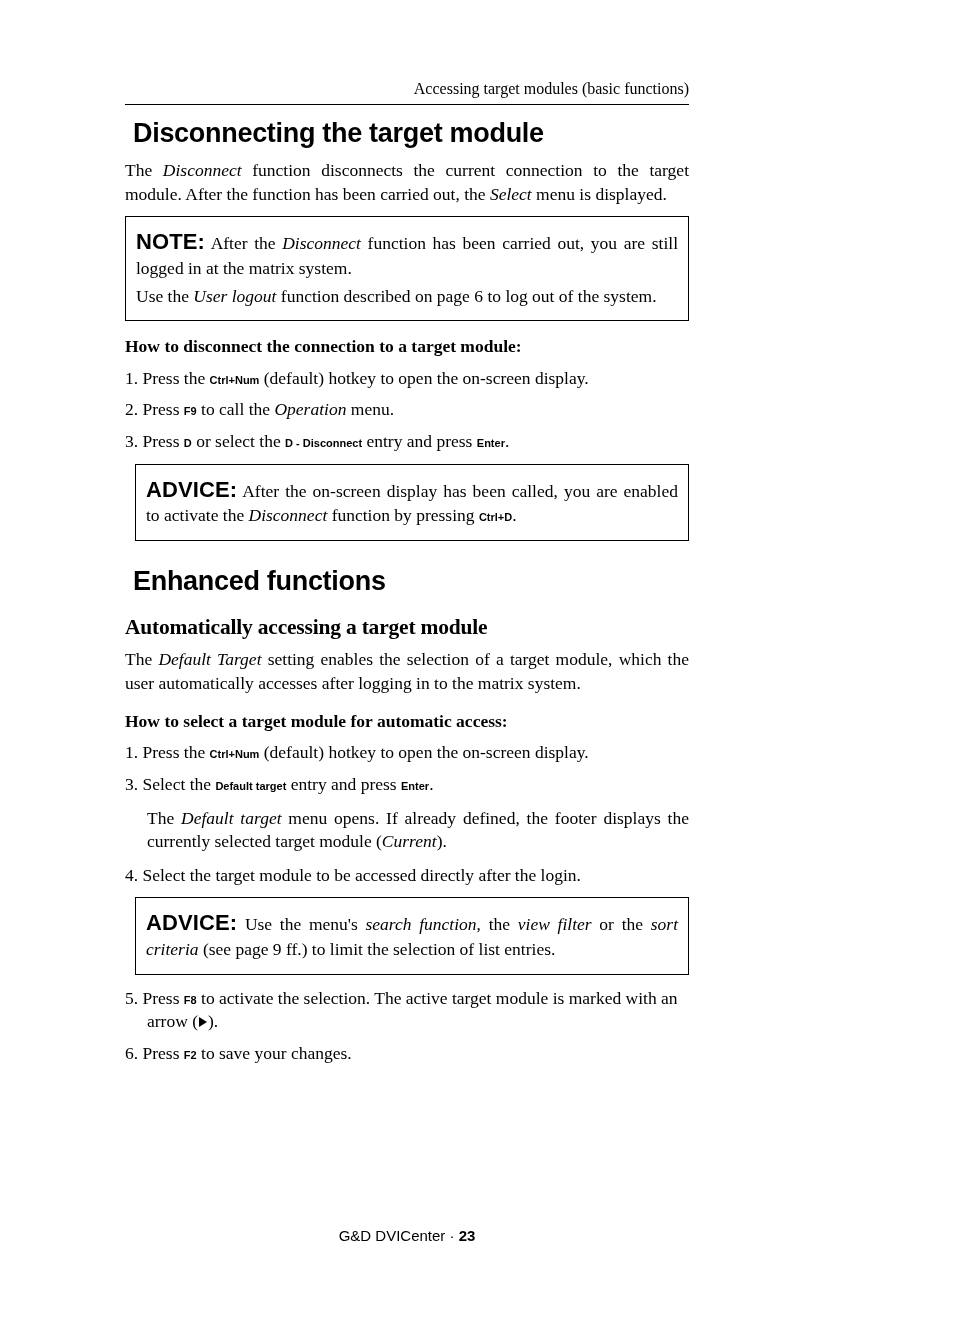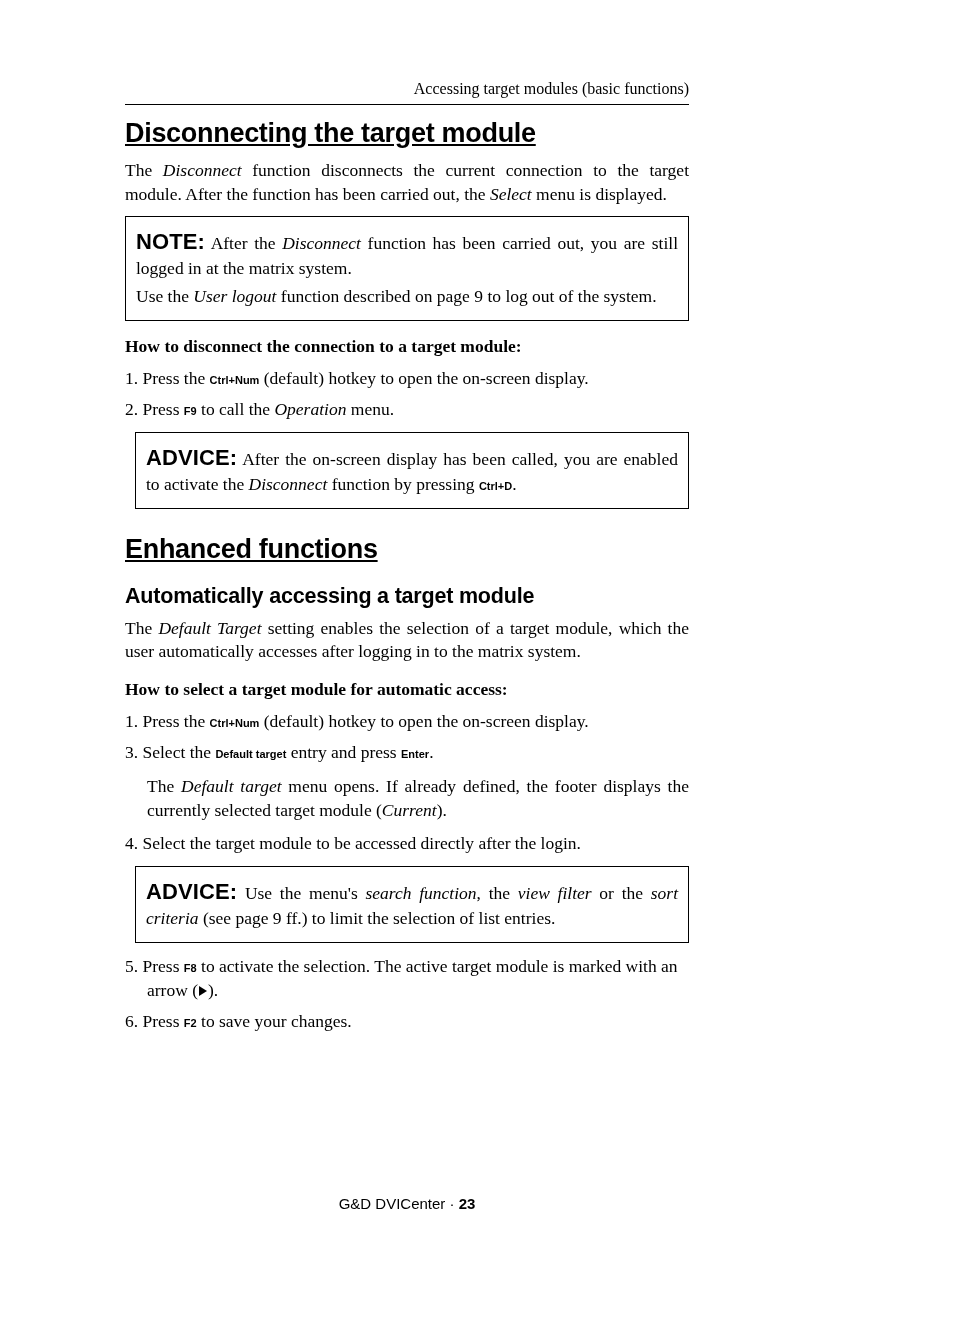--- a/index.html
+++ b/index.html
@@ -24,29 +24,28 @@
   }
   .rule {
     border: none;
     border-top: 1.5px solid #000;
     margin: 0 0 10px 0;
   }
   .h1 {
     font-family: Arial, Helvetica, sans-serif;
     font-weight: 900;
     font-size: 27px;
-    margin: 10px 0 8px 0;
+    margin: 10px 0 8px 8px;
     letter-spacing: -0.3px;
-    text-decoration: underline;
   }
   .h1.spaced {
     margin-top: 22px;
   }
   .h2 {
-    font-family: Liberation Sans, sans-serif;
+    font-family: Liberation Serif, serif;
     font-weight: 900;
     font-size: 21.5px;
     margin: 14px 0 6px 0;
     letter-spacing: -0.2px;
   }
   .body-text {
     font-size: 17.5px;
     text-align: justify;
     margin: 6px 0 10px 0;
   }
@@ -120,28 +119,29 @@
 
   <div class="running-head">Accessing target modules (basic functions)</div>
   <hr class="rule">
 
   <div class="h1">Disconnecting the target module</div>
 
   <p class="body-text"><span>The </span><span class="ital">Disconnect</span><span> function disconnects the current connection to the target module. After the function has been carried out, the </span><span class="ital">Select</span><span> menu is displayed.</span></p>
 
   <div class="box">
     <p><span class="label">NOTE:</span><span> After the </span><span class="ital">Disconnect</span><span> function has been carried out, you are still logged in at the matrix system.</span></p>
-    <p><span>Use the </span><span class="ital">User logout</span><span> function described on page 9 to log out of the system.</span></p>
+    <p><span>Use the </span><span class="ital">User logout</span><span> function described on page 6 to log out of the system.</span></p>
   </div>
 
   <div class="bold-serif">How to disconnect the connection to a target module:</div>
 
   <ol class="steps">
     <li><span>1.</span><span>  Press the </span><span class="scaps-bold">Ctrl+Num</span><span> (default) hotkey to open the on-screen display.</span></li>
     <li><span>2.</span><span>  Press </span><span class="scaps-bold">F9</span><span> to call the </span><span class="ital">Operation</span><span> menu.</span></li>
+    <li><span>3.</span><span>  Press </span><span class="scaps-bold">D</span><span> or select the </span><span class="scaps-bold">D - Disconnect</span><span> entry and press </span><span class="scaps-bold">Enter</span><span>.</span></li>
   </ol>
 
   <div class="box indent">
     <p><span class="label">ADVICE:</span><span> After the on-screen display has been called, you are enabled to activate the </span><span class="ital">Disconnect</span><span> function by pressing </span><span class="scaps-bold">Ctrl+D</span><span>.</span></p>
   </div>
 
   <div class="h1 spaced">Enhanced functions</div>
 
   <div class="h2">Automatically accessing a target module</div>
 

